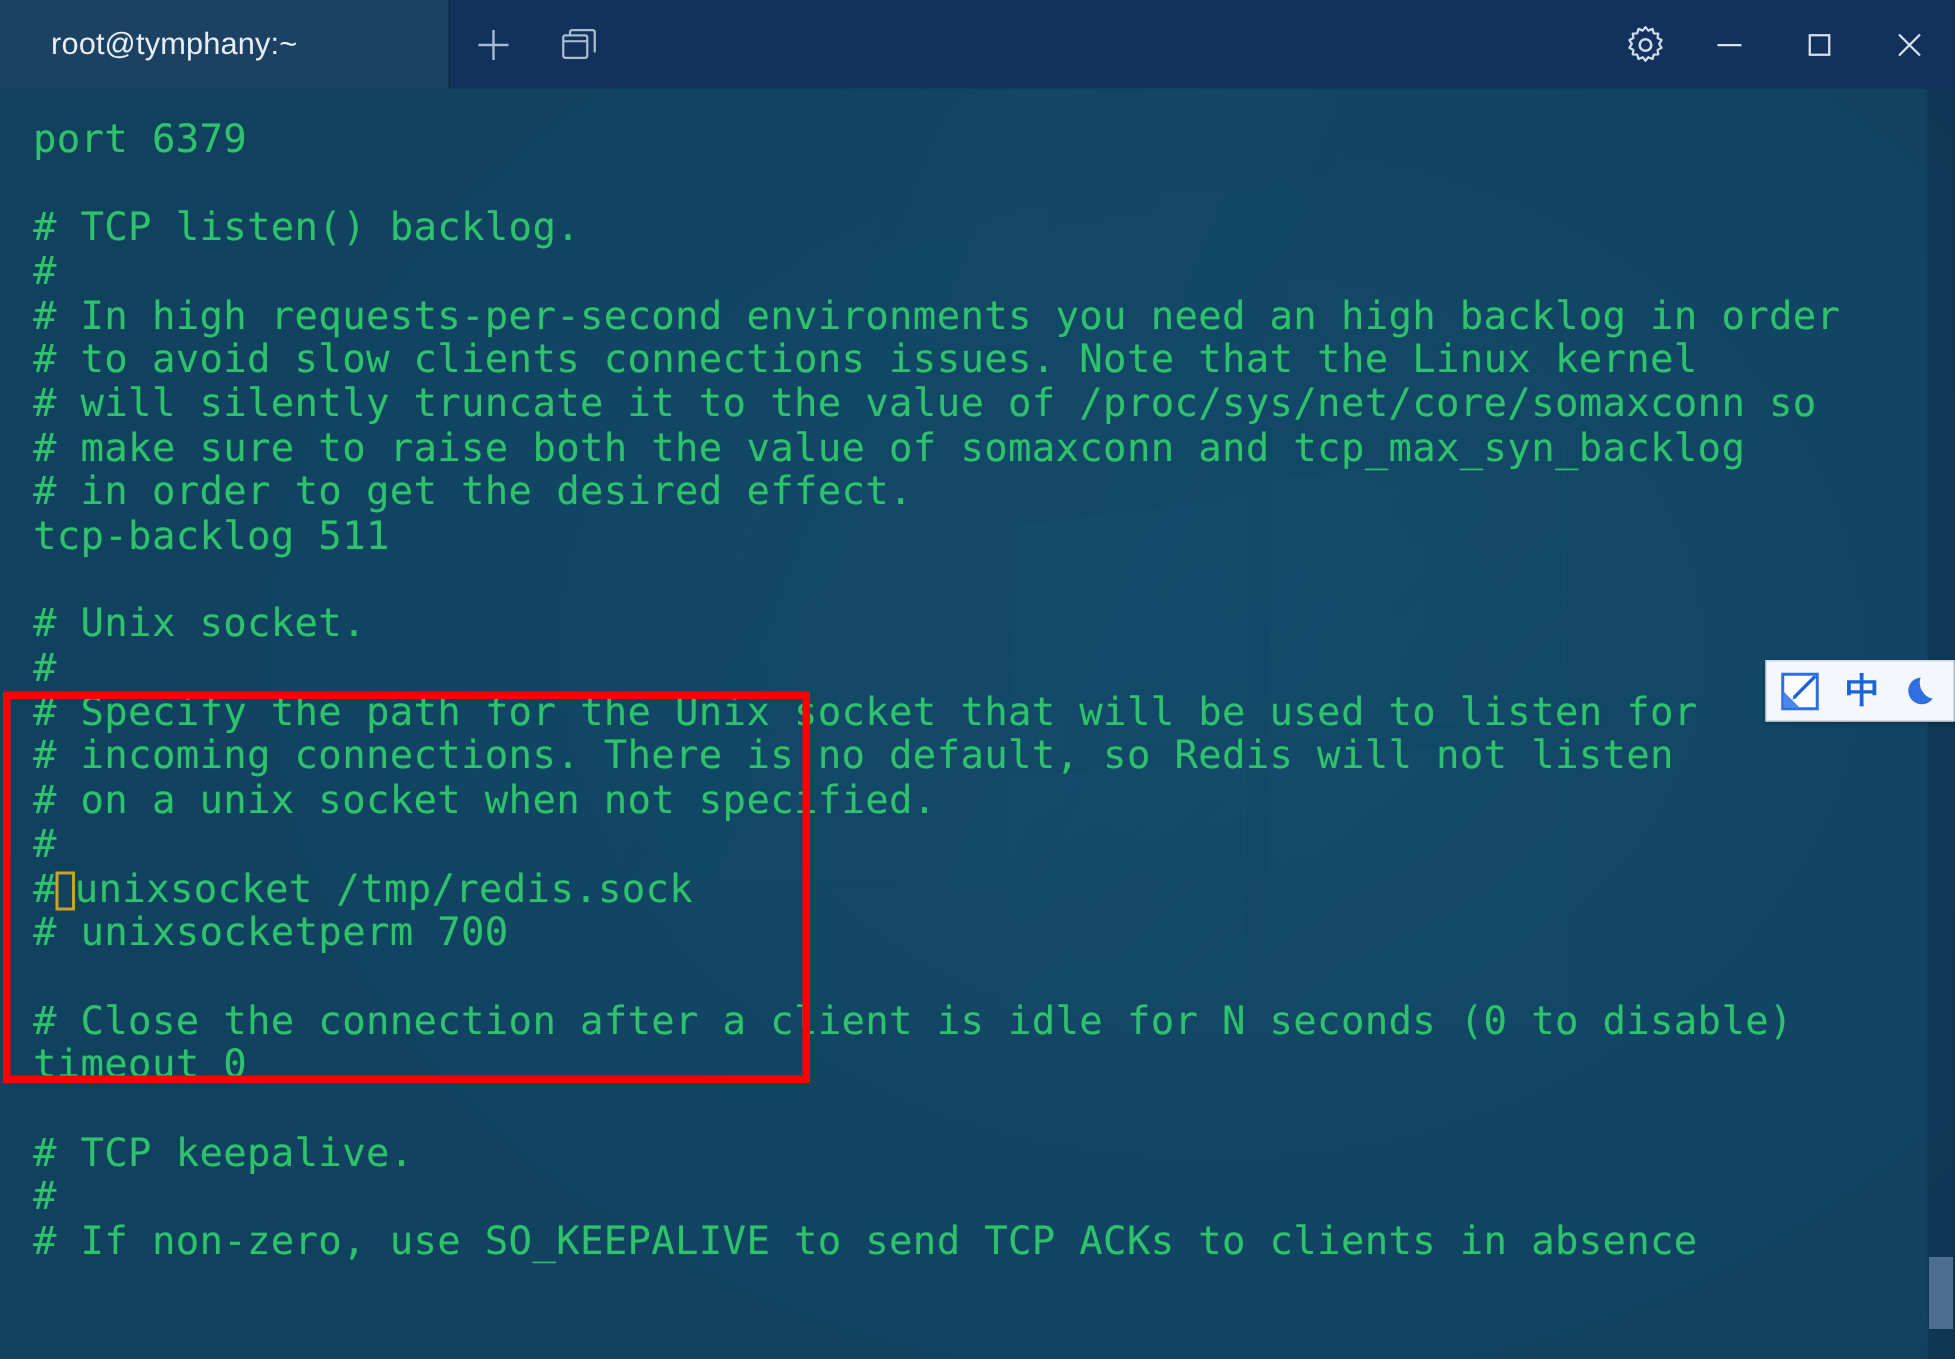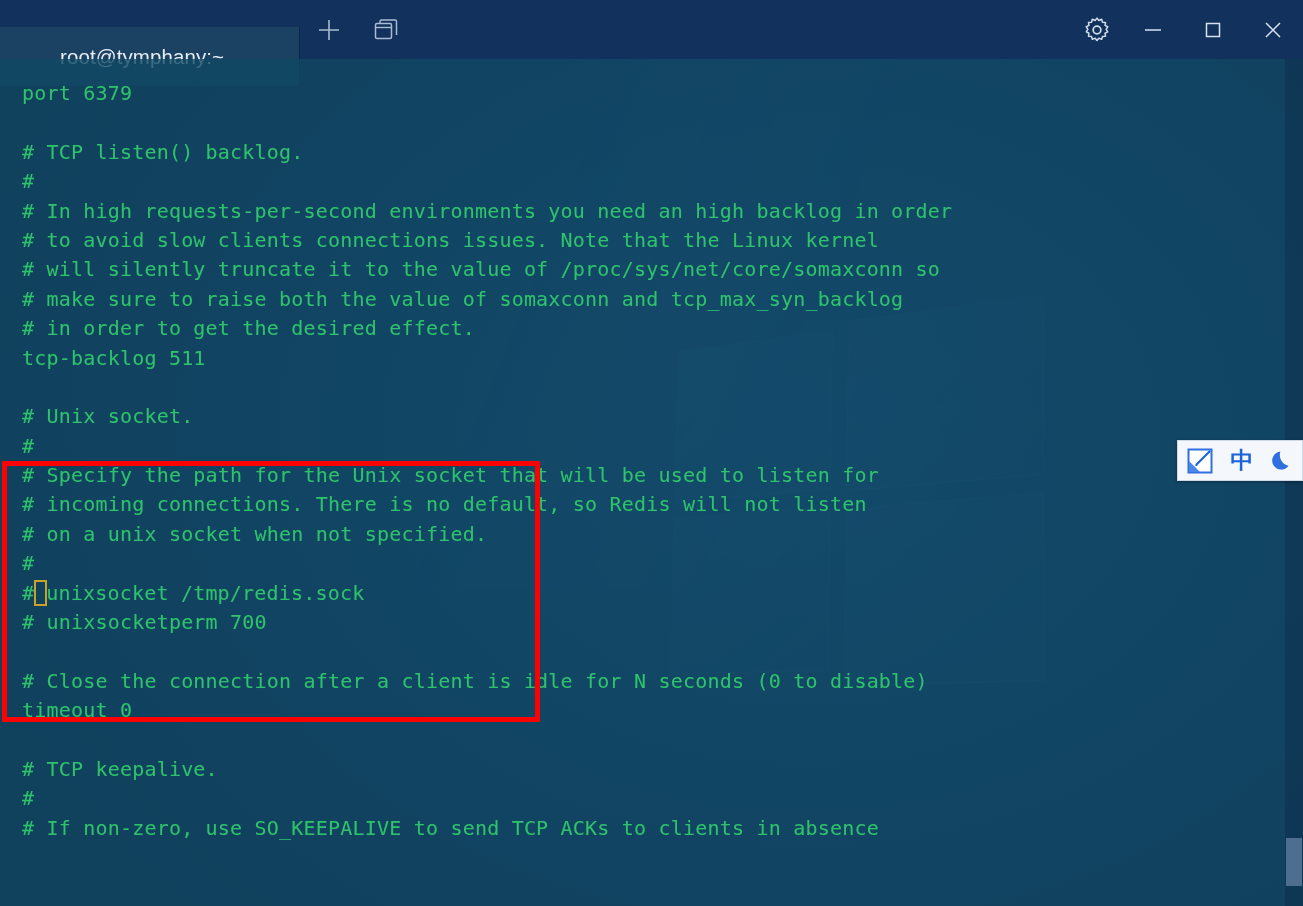--- a/index.html
+++ b/index.html
@@ -108,23 +108,22 @@
     align-items: stretch;
   }
 
   .tab {
     width: 300px;
     height: 59px;
     background: #1b4263;
     display: flex;
     align-items: center;
     box-sizing: border-box;
-    padding-left: 60px;
+    padding-left: 34px;
     border-right: 1px solid #0d2443;
-    margin-top: 27px;
   }
   .tab-title {
     color: #e6edf5;
     font-size: 20.5px;
     letter-spacing: 0.1px;
     white-space: nowrap;
   }
 
   .tabbar-buttons {
     display: flex;
@@ -176,21 +175,21 @@
     overflow: hidden;
   }
 
   .term-text {
     position: absolute;
     left: 22px;
     top: 20px;
     right: 0;
     color: #2fc16b;
     font-family: "DejaVu Sans Mono", "Liberation Mono", monospace;
-    font-size: 20px;
+    font-size: 26px;
     line-height: 29.4px;
     white-space: pre;
     letter-spacing: 0.2px;
     text-shadow: 0 0 1px rgba(47,193,107,0.25);
   }
   .term-text .ln { display: block; height: 29.4px; }
 
   
   .cursor {
     display: inline-block;

